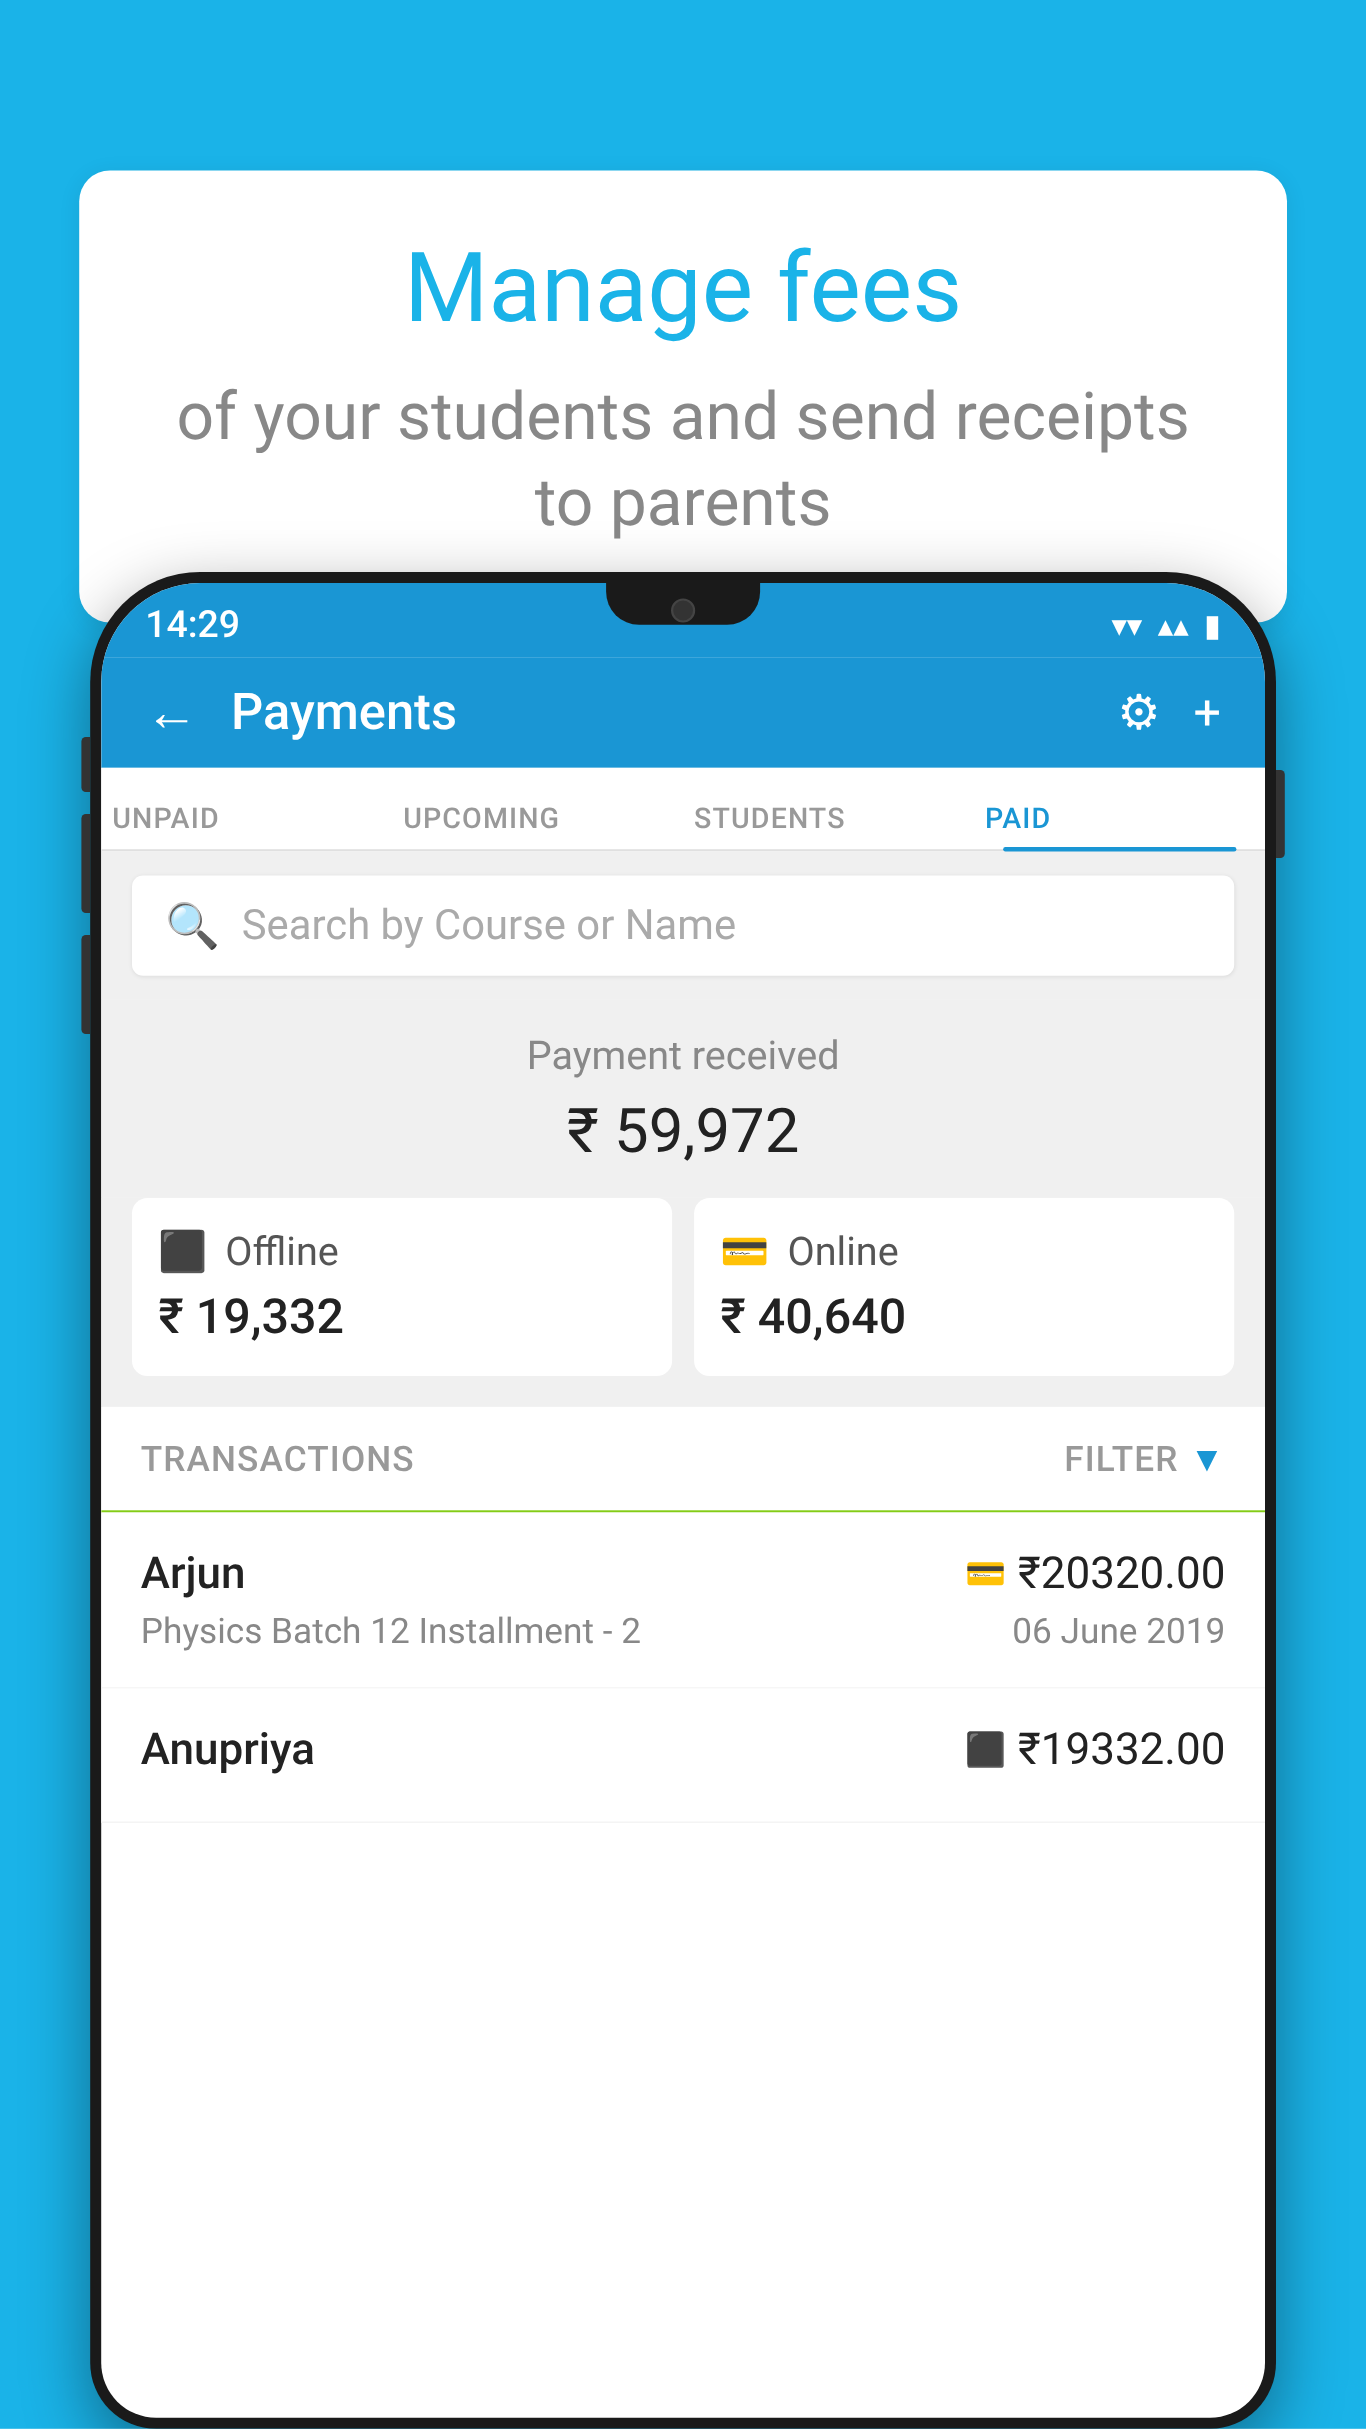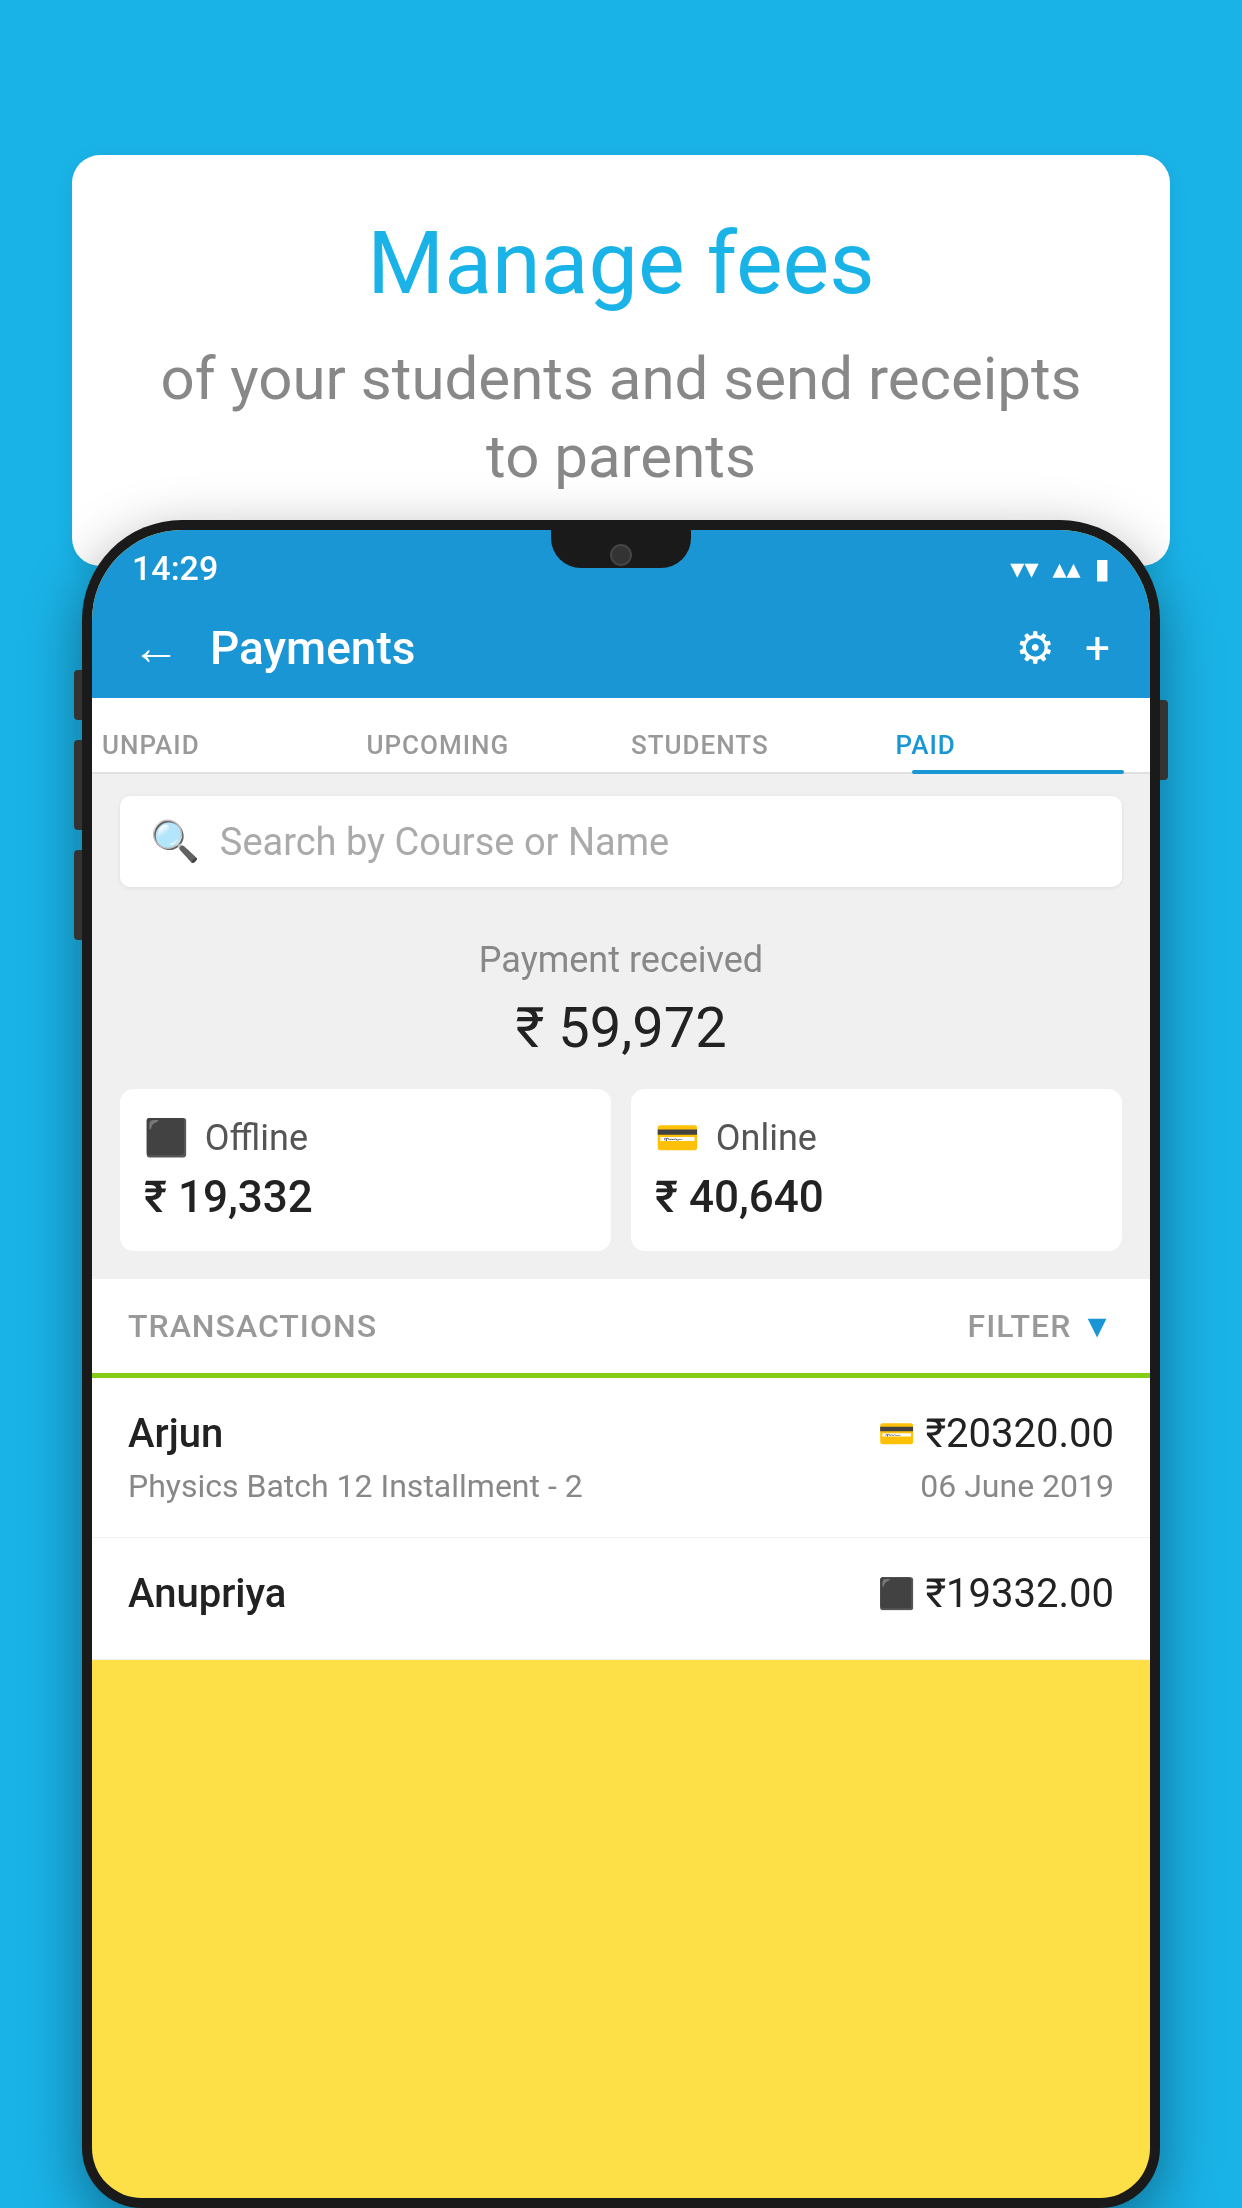--- a/index.html
+++ b/index.html
@@ -58,21 +58,21 @@
       top: 520px;
       left: 82px;
       right: 82px;
       bottom: 0;
       background: #1a1a1a;
       border-radius: 100px 100px 60px 60px;
       padding: 10px;
       box-shadow: 0 20px 60px rgba(0,0,0,0.4);
     }
     .phone-inner {
-      background: #fde047;
+      background: #ffffff;
       border-radius: 90px 90px 50px 50px;
       overflow: hidden;
       height: 100%;
       position: relative;
     }
 
     
     .phone-notch {
       position: absolute;
       top: 0;
@@ -259,21 +259,21 @@
       color: #222;
     }
 
     
     .transactions-header {
       background: #fff;
       display: flex;
       align-items: center;
       justify-content: space-between;
       padding: 28px 36px;
-      border-bottom: 5px solid #84cc16;
+      border-bottom: 2px solid #84cc16;
     }
     .transactions-label {
       font-size: 32px;
       color: #999;
       font-weight: 500;
       letter-spacing: 1px;
     }
     .filter-btn {
       display: flex;
       align-items: center;

